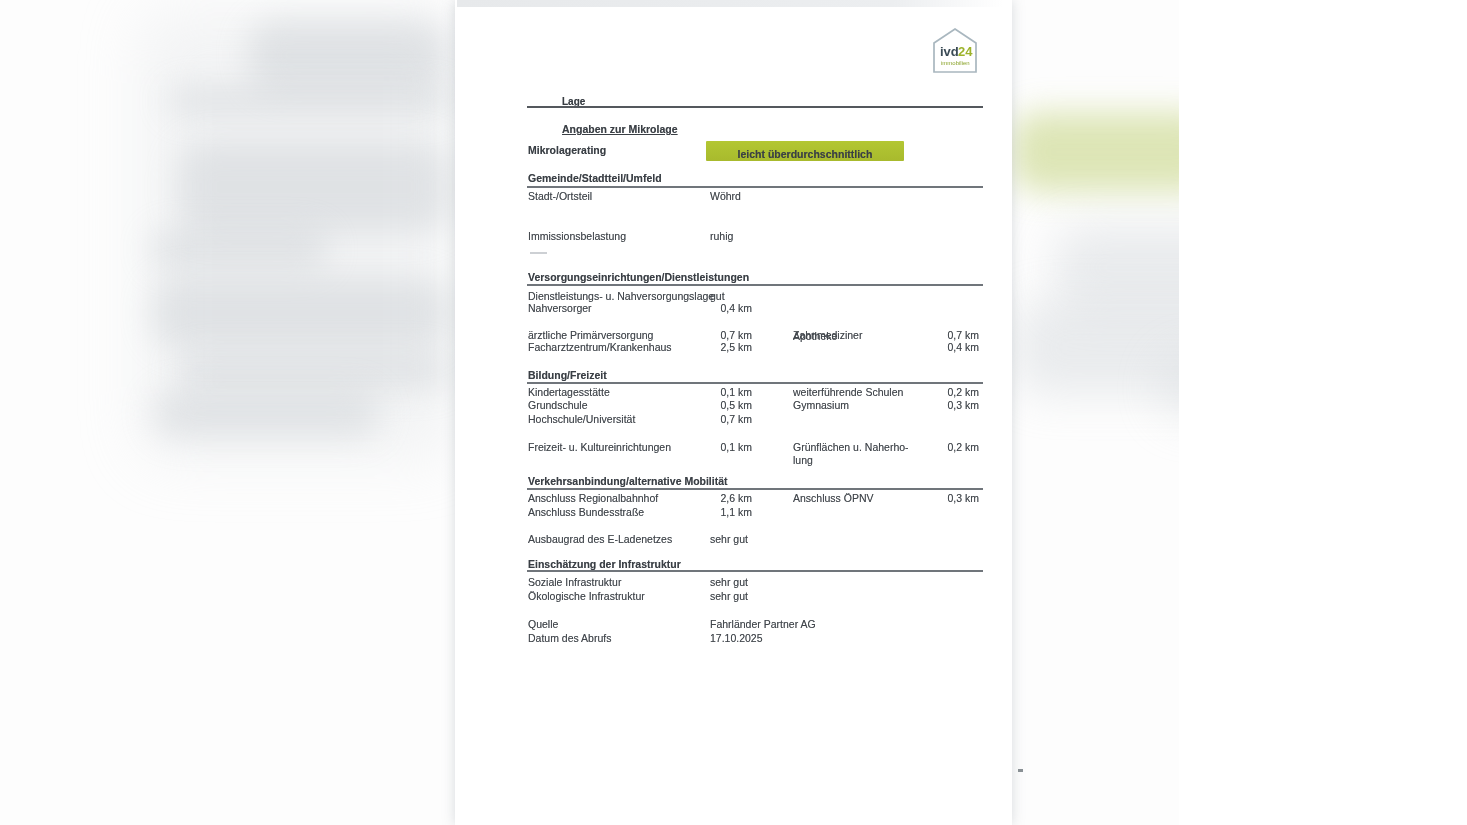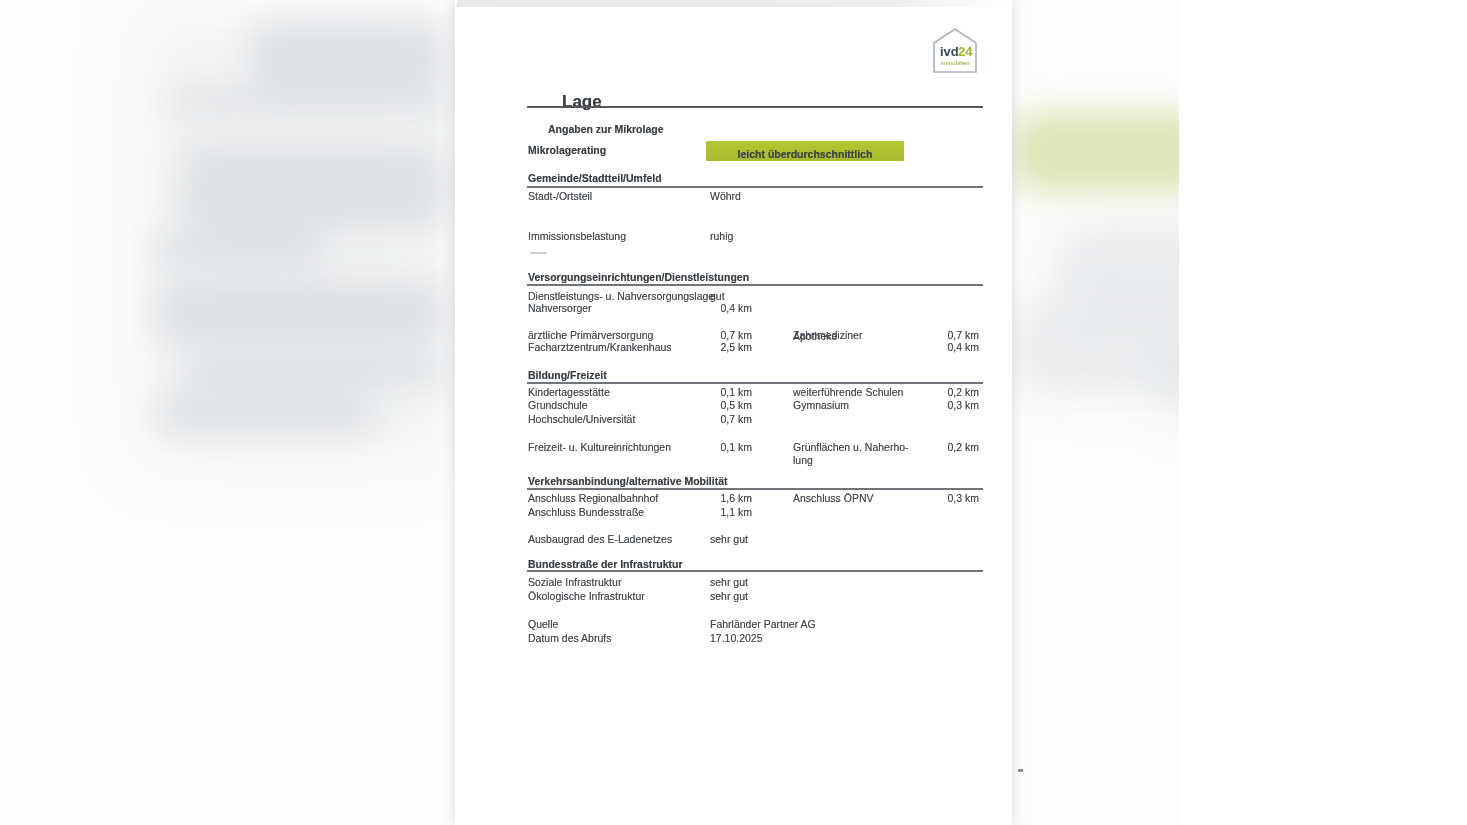--- a/index.html
+++ b/index.html
@@ -8,22 +8,22 @@
   
   .blob{position:absolute;border-radius:26px;filter:blur(16px);}
   
   .page{position:absolute;left:455px;top:0;width:557px;height:825px;background:#ffffff;
         box-shadow:0 0 12px rgba(130,140,150,.30);}
   .topstrip{position:absolute;left:2px;top:0;width:546px;height:7px;
             background:linear-gradient(to right,#e7e9eb 0%,#eceef0 80%,rgba(236,238,240,0));filter:blur(.7px);}
   .t{position:absolute;font-size:10.5px;line-height:13px;color:#42474d;white-space:nowrap;
      text-shadow:0 0 .4px rgba(66,71,77,.55);}
   .b{font-weight:bold;color:#3a3f45;}
-  .title{left:107px;font-size:17px;font-weight:bold;color:#383d43;}
-  .indent{left:93px;}
+  .title{left:107px;font-size:10px;font-weight:bold;color:#383d43;}
+  .indent{left:107px;text-decoration:underline;}
   .lbl{left:73px;}
   .val{left:255px;}
   .km1{left:225px;width:72px;text-align:right;}
   .lbl2{left:338px;width:126px;white-space:normal;}
   .km2{left:460px;width:64px;text-align:right;}
   .sec{left:73px;font-weight:bold;color:#3a3f45;}
   .rule{position:absolute;left:72px;width:456px;height:1.5px;background:#70757b;}
   .rule-title{height:2px;background:#54585d;}
   .hl-bar{position:absolute;left:251px;top:141px;width:198px;height:20px;
           display:flex;align-items:center;justify-content:center;
@@ -110,29 +110,29 @@
     <div class="t lbl" style="top:413px">Hochschule/Universität</div>
     <div class="t km1" style="top:413px">0,7 km</div>
     <div class="t lbl" style="top:441px">Freizeit- u. Kultureinrichtungen</div>
     <div class="t km1" style="top:441px">0,1 km</div>
     <div class="t lbl2" style="top:441px">Grünflächen u. Naherho-lung</div>
     <div class="t km2" style="top:441px">0,2 km</div>
 
     <div class="t sec" style="top:475px">Verkehrsanbindung/alternative Mobilität</div>
     <div class="rule" style="top:488px"></div>
     <div class="t lbl" style="top:492px">Anschluss Regionalbahnhof</div>
-    <div class="t km1" style="top:492px">1,6 km</div>
+    <div class="t km1" style="top:492px">2,6 km</div>
     <div class="t lbl2" style="top:492px">Anschluss ÖPNV</div>
     <div class="t km2" style="top:492px">0,3 km</div>
     <div class="t lbl" style="top:506px">Anschluss Bundesstraße</div>
     <div class="t km1" style="top:506px">1,1 km</div>
     <div class="t lbl" style="top:533px">Ausbaugrad des E-Ladenetzes</div>
     <div class="t val" style="top:533px">sehr gut</div>
 
-    <div class="t sec" style="top:558px">Bundesstraße der Infrastruktur</div>
+    <div class="t sec" style="top:558px">Einschätzung der Infrastruktur</div>
     <div class="rule" style="top:570px"></div>
     <div class="t lbl" style="top:576px">Soziale Infrastruktur</div>
     <div class="t val" style="top:576px">sehr gut</div>
     <div class="t lbl" style="top:590px">Ökologische Infrastruktur</div>
     <div class="t val" style="top:590px">sehr gut</div>
     <div class="t lbl" style="top:618px">Quelle</div>
     <div class="t val" style="top:618px">Fahrländer Partner AG</div>
     <div class="t lbl" style="top:632px">Datum des Abrufs</div>
     <div class="t val" style="top:632px">17.10.2025</div>
   </div>

